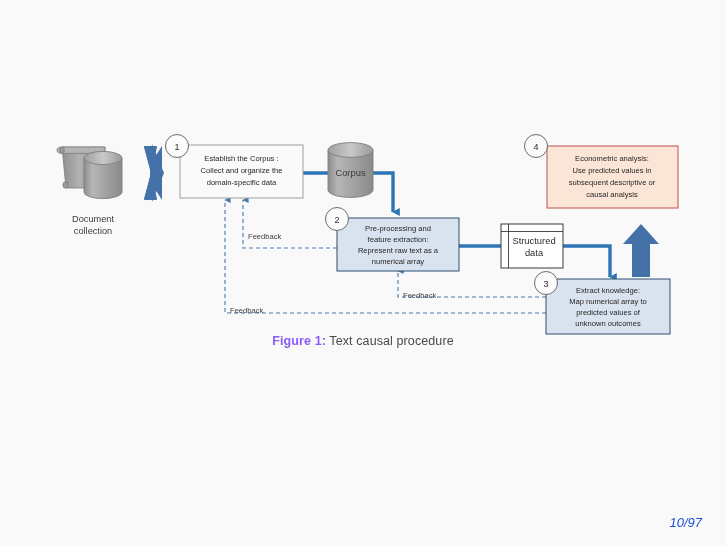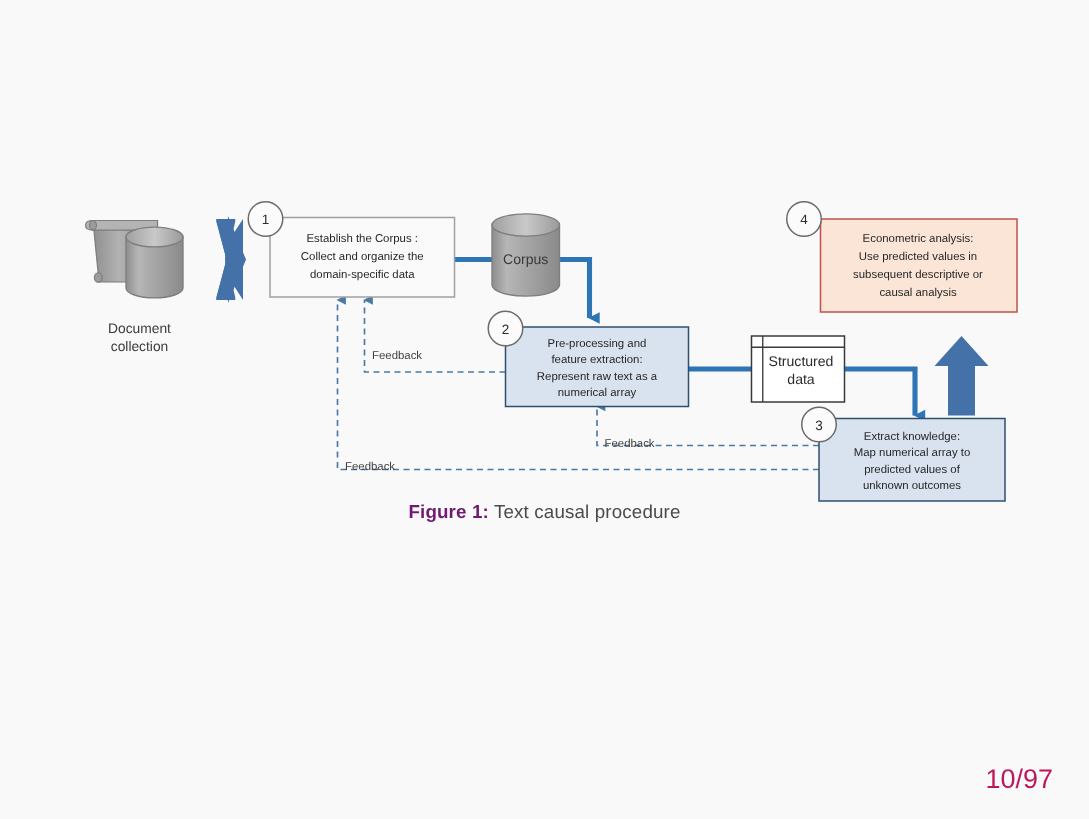--- a/index.html
+++ b/index.html
@@ -57,30 +57,31 @@
     position: absolute;
     left: 0;
     top: 334px;
     width: 726px;
     text-align: center;
     font-size: 12.5px;
     color: #4a4a4a;
     letter-spacing: 0.1px;
   }
   .caption b {
-    color: #701a75;
+    color: #8b5cf6;
     font-weight: bold;
     margin-top: 16px;
   }
   .pagenum {
     position: absolute;
     right: 24px;
     bottom: 16px;
-    font-size: 18px;
-    color: #be185d;
+    font-size: 13px;
+    color: #1d4ed8;
+    font-style: italic;
   }
 </style>
 </head>
 <body>
 
 <div id="slide">
 
   <svg id="figure-svg" viewBox="0 0 726 546">
     <defs>
       <linearGradient id="cylBody" x1="0" y1="0" x2="1" y2="0">

